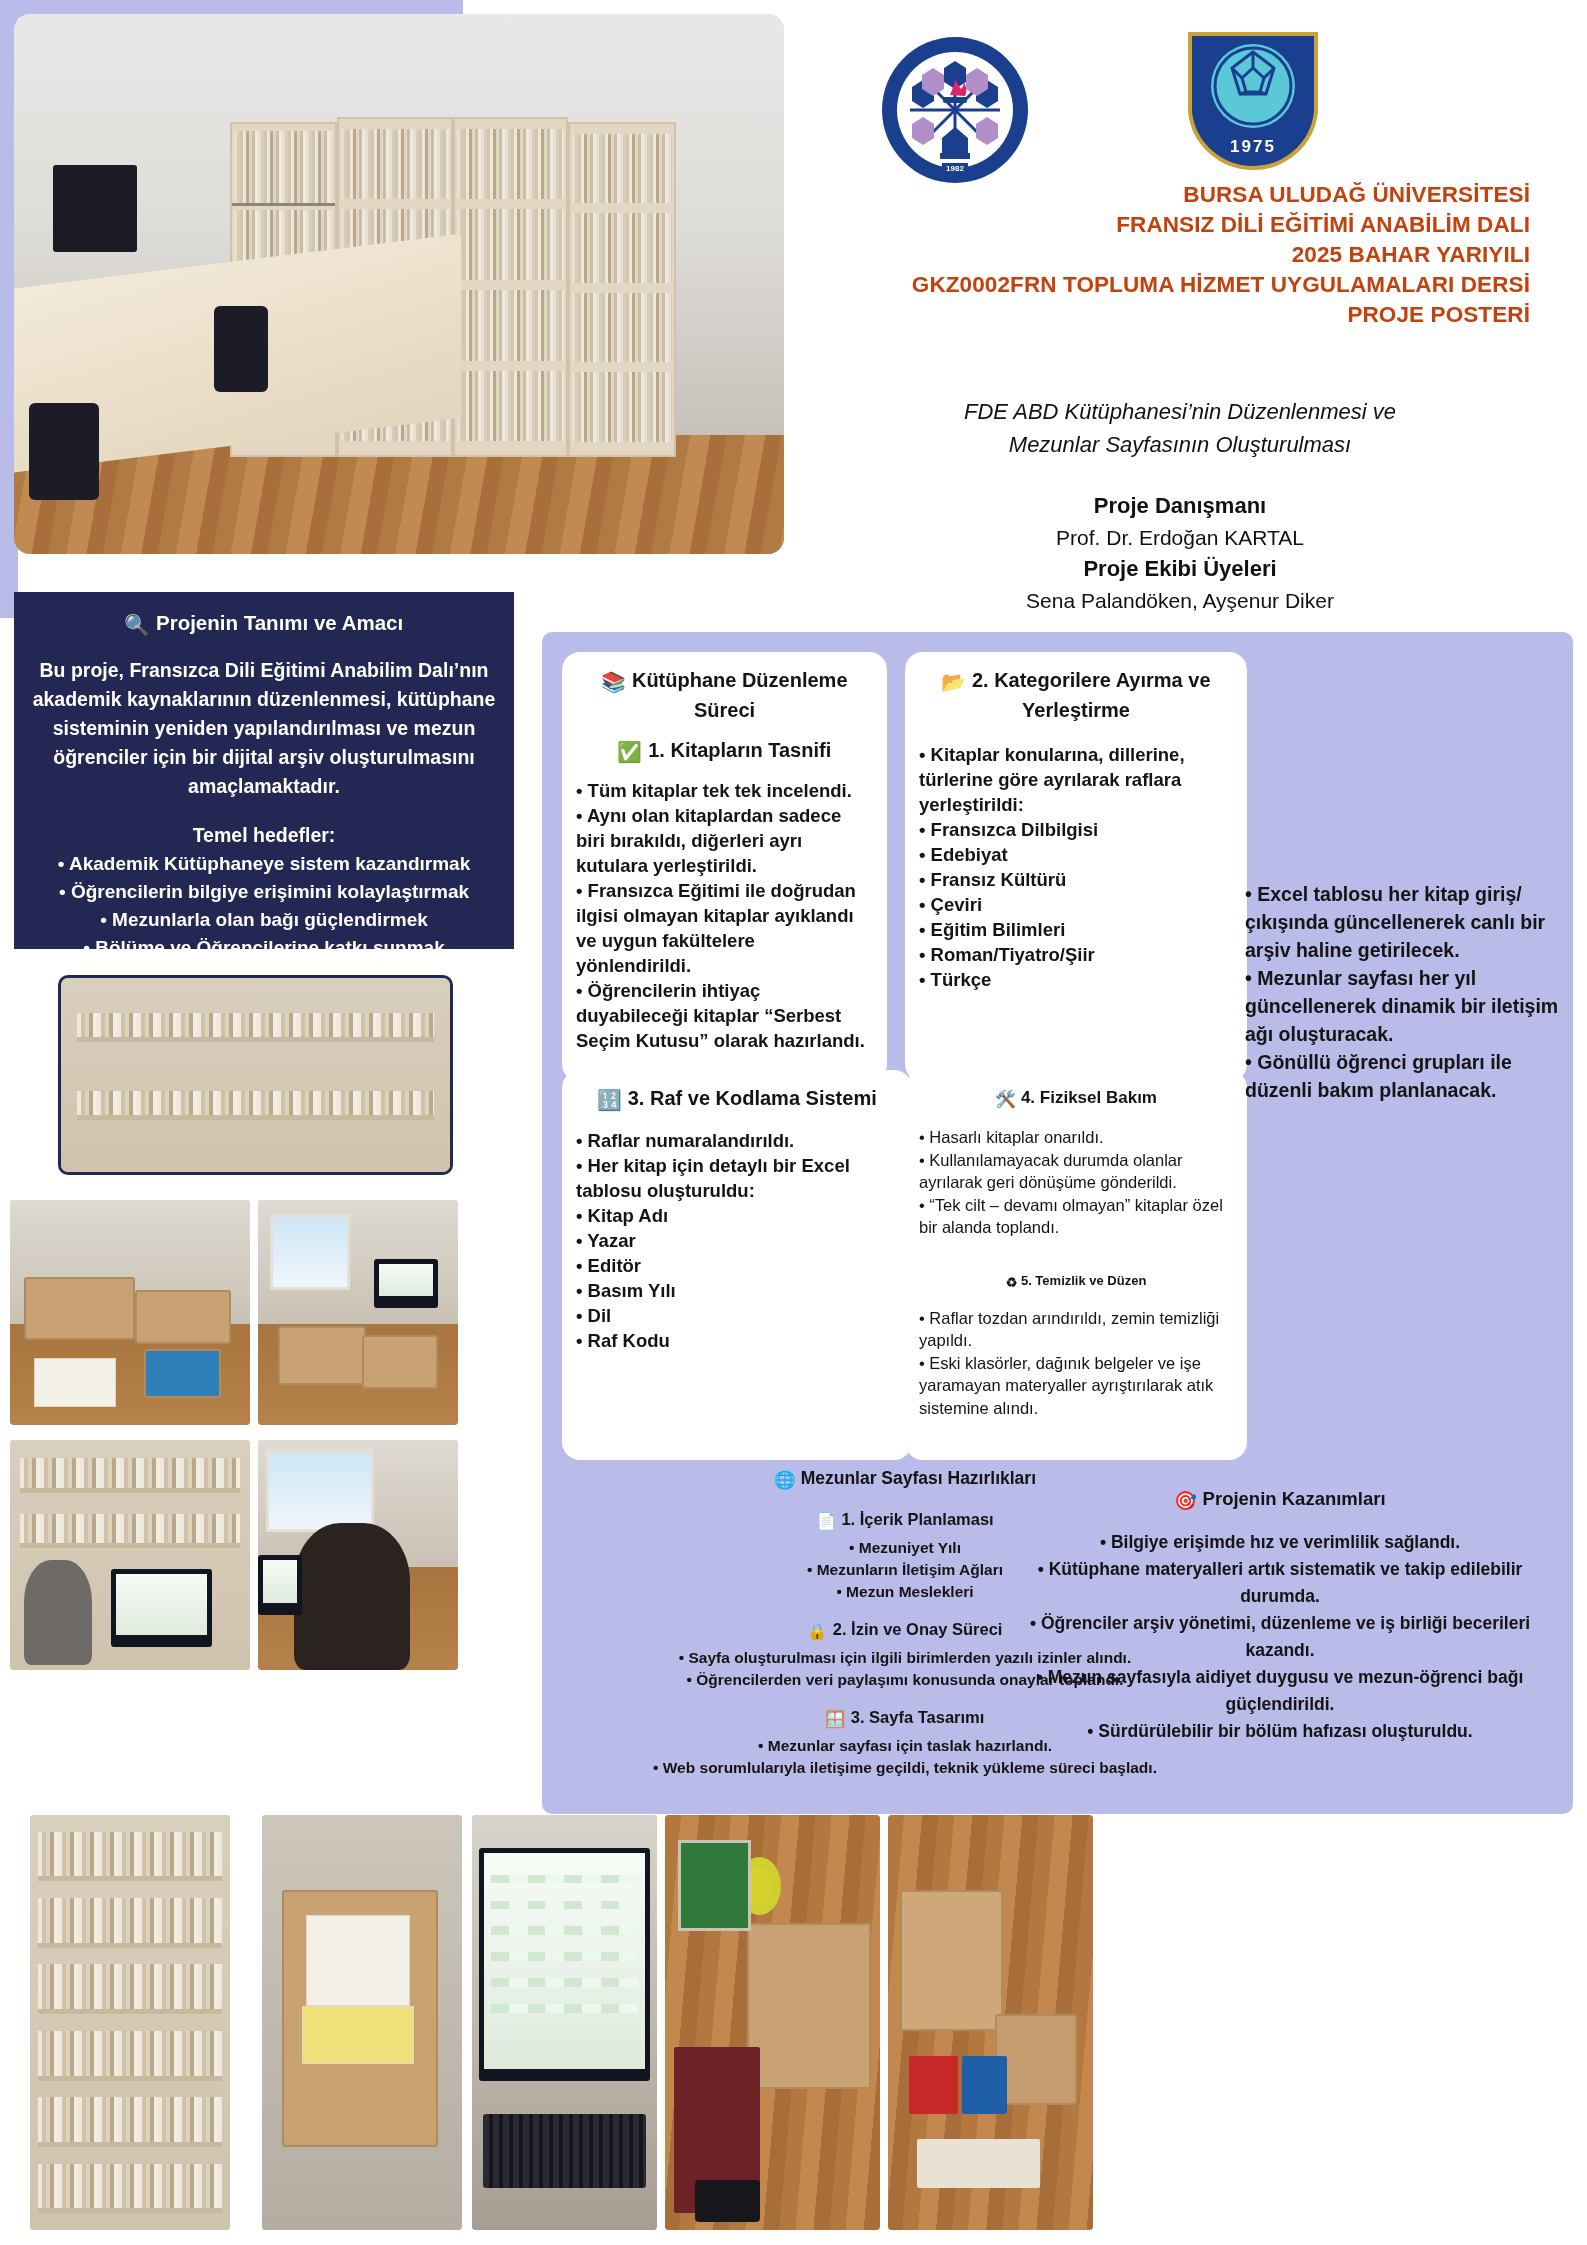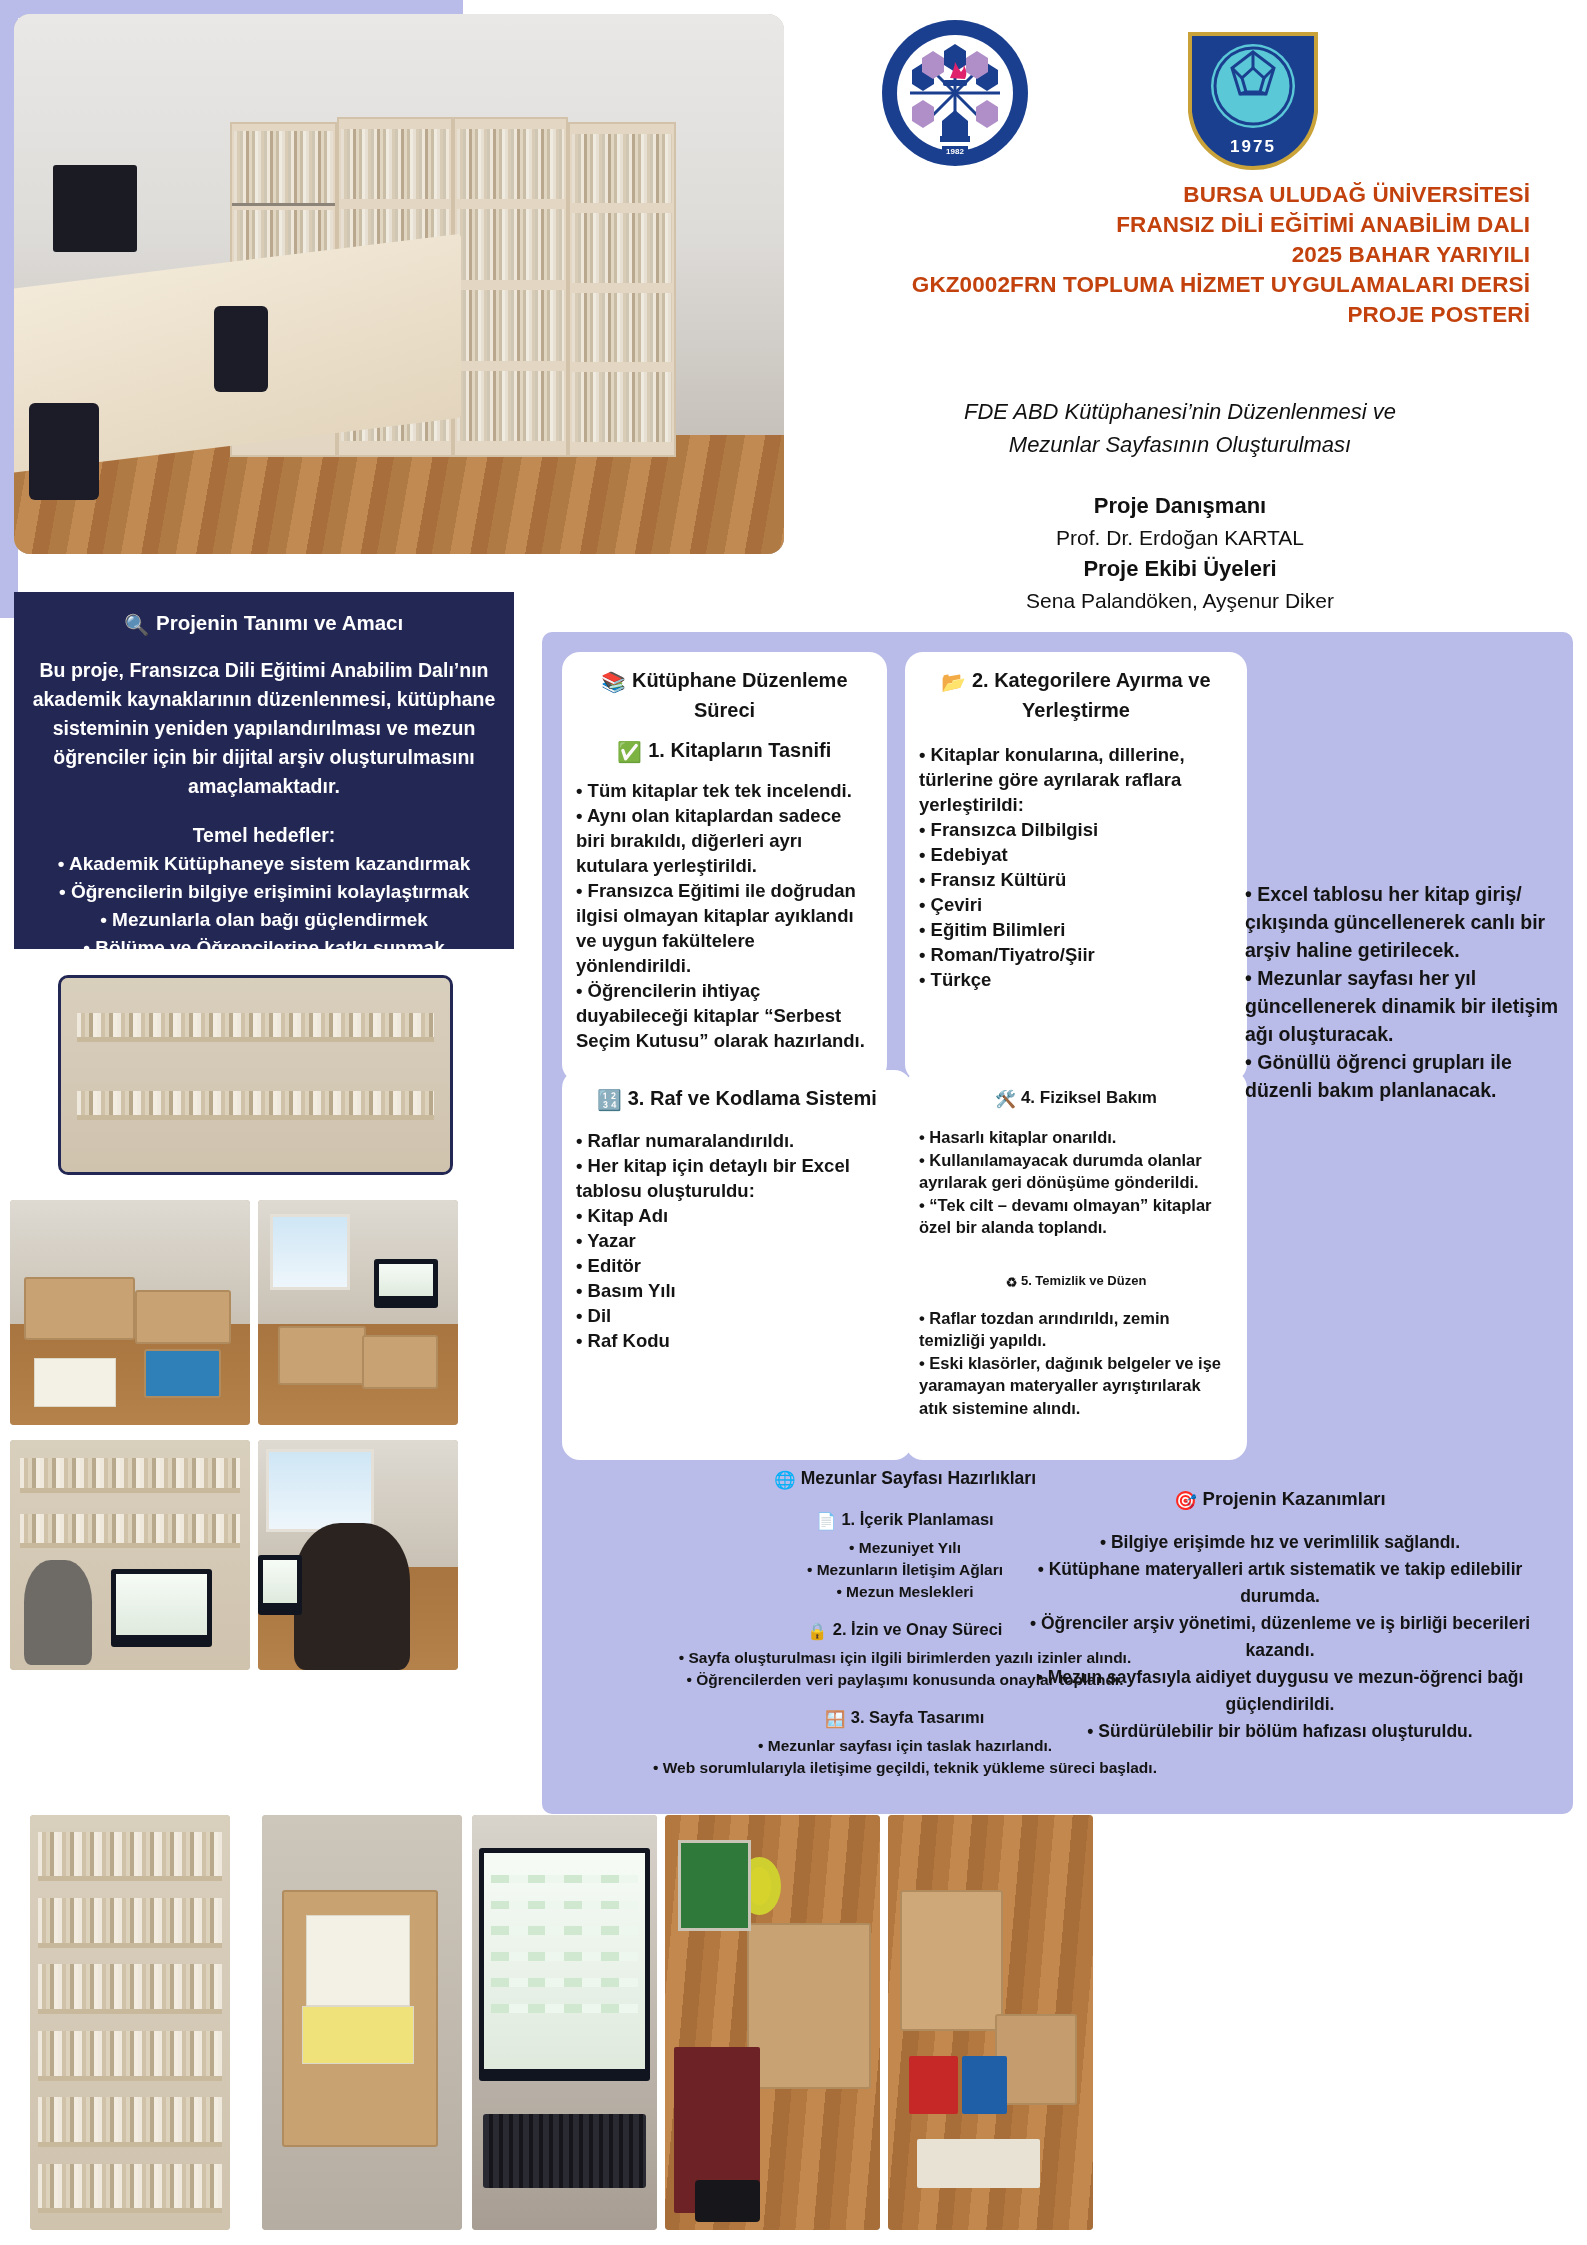--- a/index.html
+++ b/index.html
@@ -35,21 +35,21 @@
      background:repeating-linear-gradient(90deg,
        #e7e0d2 0 3px,#d8ccb6 3px 6px,#cfc6b4 6px 9px,#efe8da 9px 12px,
        #b9a88d 12px 15px,#e0d6c2 15px 18px,#c9bda6 18px 21px,#f0ebe0 21px 24px); }
   .ph .table { position:absolute; background:linear-gradient(170deg,#f3ead9,#e3d5bd); border-radius:4px; }
   .ph .chair { position:absolute; background:#1c1c28; border-radius:6px; }
   .ph .mon { position:absolute; background:#1b1b24; border-radius:3px; }
 
   
   .logos { position:absolute; left:860px; top:18px; width:640px; height:150px; }
   .logo { position:absolute; width:150px; height:150px; }
-  .logo.l1 { left:20px; top:0; }
+  .logo.l1 { left:20px; top:17px; }
   .logo.l2 { left:318px; top:6px; }
 
   
   .header-text {
     position:absolute; left:830px; top:180px; width:700px;
     text-align:right; color:#c2410c;
   }
   .header-text .line {
     font-weight:bold; font-size:22.5px; line-height:30px; letter-spacing:0.1px;
   }
@@ -84,21 +84,21 @@
     position:absolute; background:#ffffff; border-radius:18px; padding:14px 14px;
     color:#141414;
   }
   .card .chd {
     font-weight:bold; font-size:20px; line-height:28px; text-align:center; margin-bottom:12px;
   }
   .card .sub {
     font-weight:bold; font-size:20px; line-height:28px; text-align:center; margin:8px 0 12px;
   }
   .card .txt { font-weight:bold; font-size:18.5px; line-height:25px; }
-  .card .txt.sm { font-weight:bold; font-size:16.5px; line-height:22.5px; }
+  .card .txt.sm { font-weight:normal; font-size:16.5px; line-height:22.5px; }
 
   
   #card-process { left:562px; top:652px; width:325px; height:430px; }
   #card-categories { left:905px; top:652px; width:342px; height:430px; }
   #card-shelf { left:562px; top:1070px; width:350px; height:390px; }
   #card-maint { left:905px; top:1070px; width:342px; height:390px; }
 
   
   .sustain {
     position:absolute; left:1245px; top:880px; width:330px;

